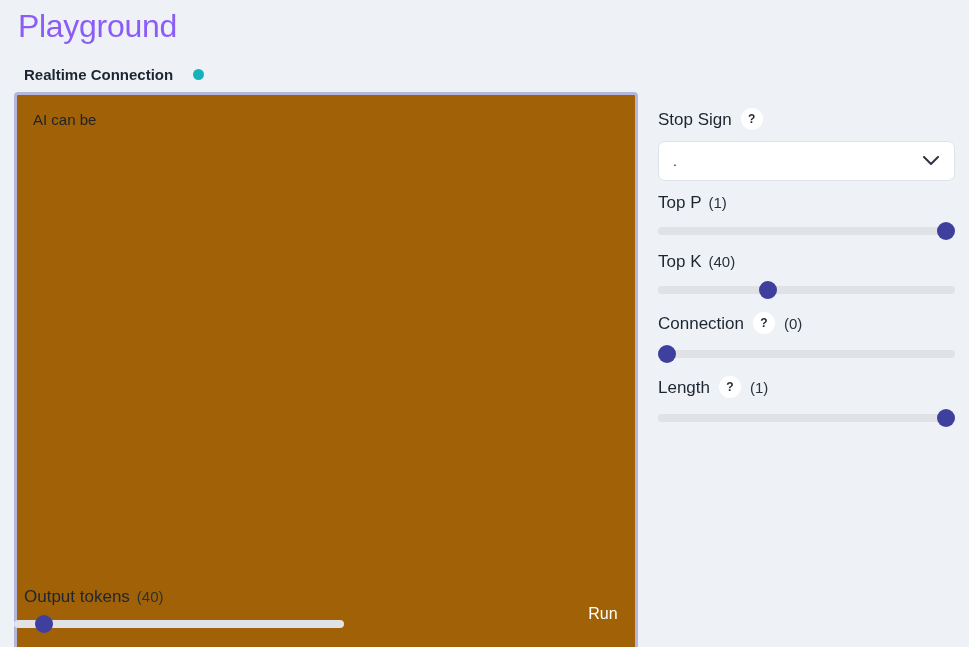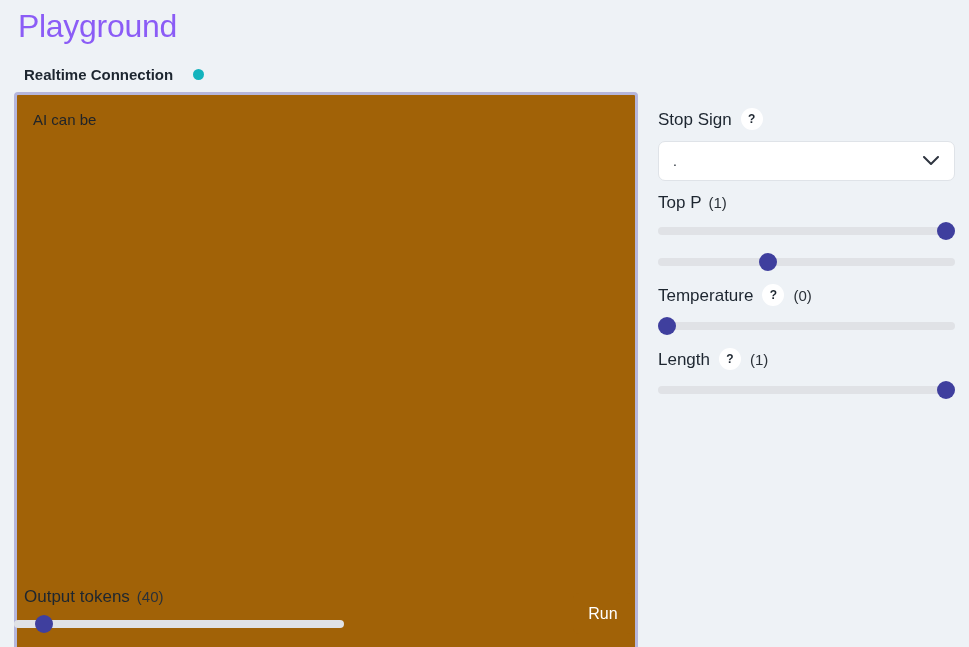--- a/index.html
+++ b/index.html
@@ -274,29 +274,33 @@
         <span class="param-name">Top P</span>
         <span class="param-value">(1)</span>
       </div>
       <div class="slider">
         <div class="slider-track"></div>
         <div class="slider-thumb" style="left: 97%;"></div>
       </div>
     </div>
 
     <div class="param-block">
+      <div class="param-label">
+        <span class="param-name">Top K</span>
+        <span class="param-value">(40)</span>
+      </div>
       <div class="slider">
         <div class="slider-track"></div>
         <div class="slider-thumb" style="left: 37%;"></div>
       </div>
     </div>
 
     <div class="param-block">
       <div class="param-label">
-        <span class="param-name">Temperature</span>
+        <span class="param-name">Connection</span>
         <span class="help-badge">?</span>
         <span class="param-value">(0)</span>
       </div>
       <div class="slider">
         <div class="slider-track"></div>
         <div class="slider-thumb" style="left: 3%;"></div>
       </div>
     </div>
 
     <div class="param-block">

